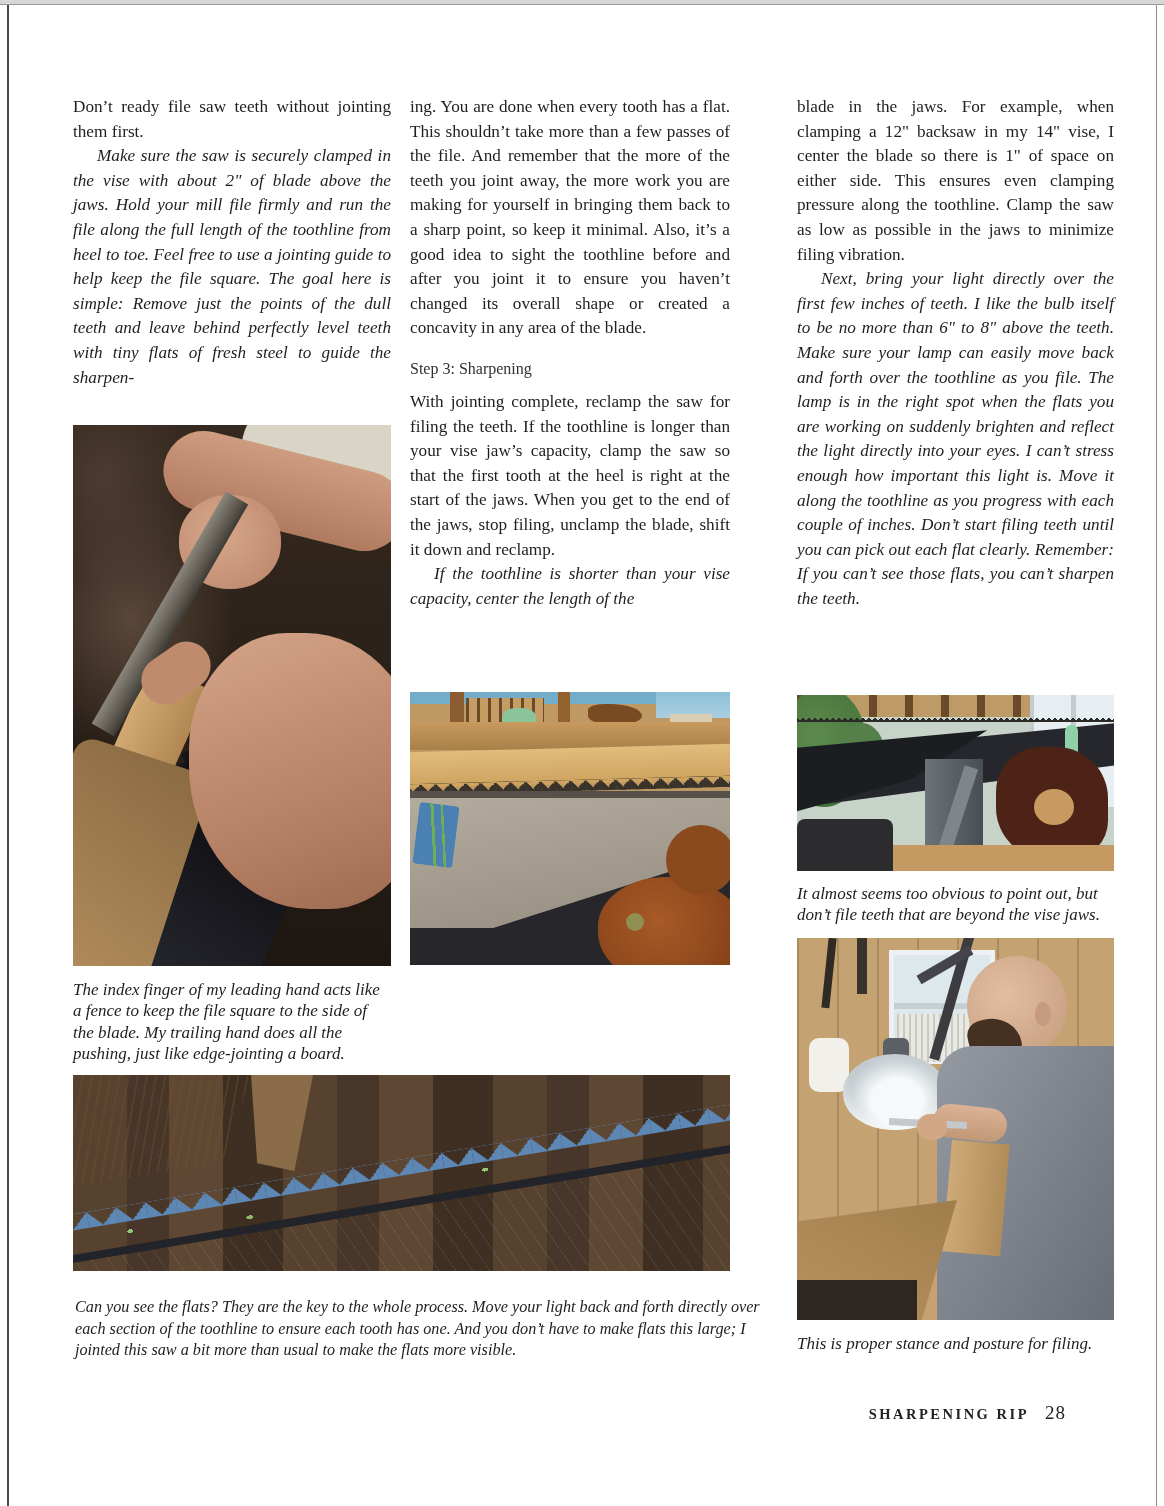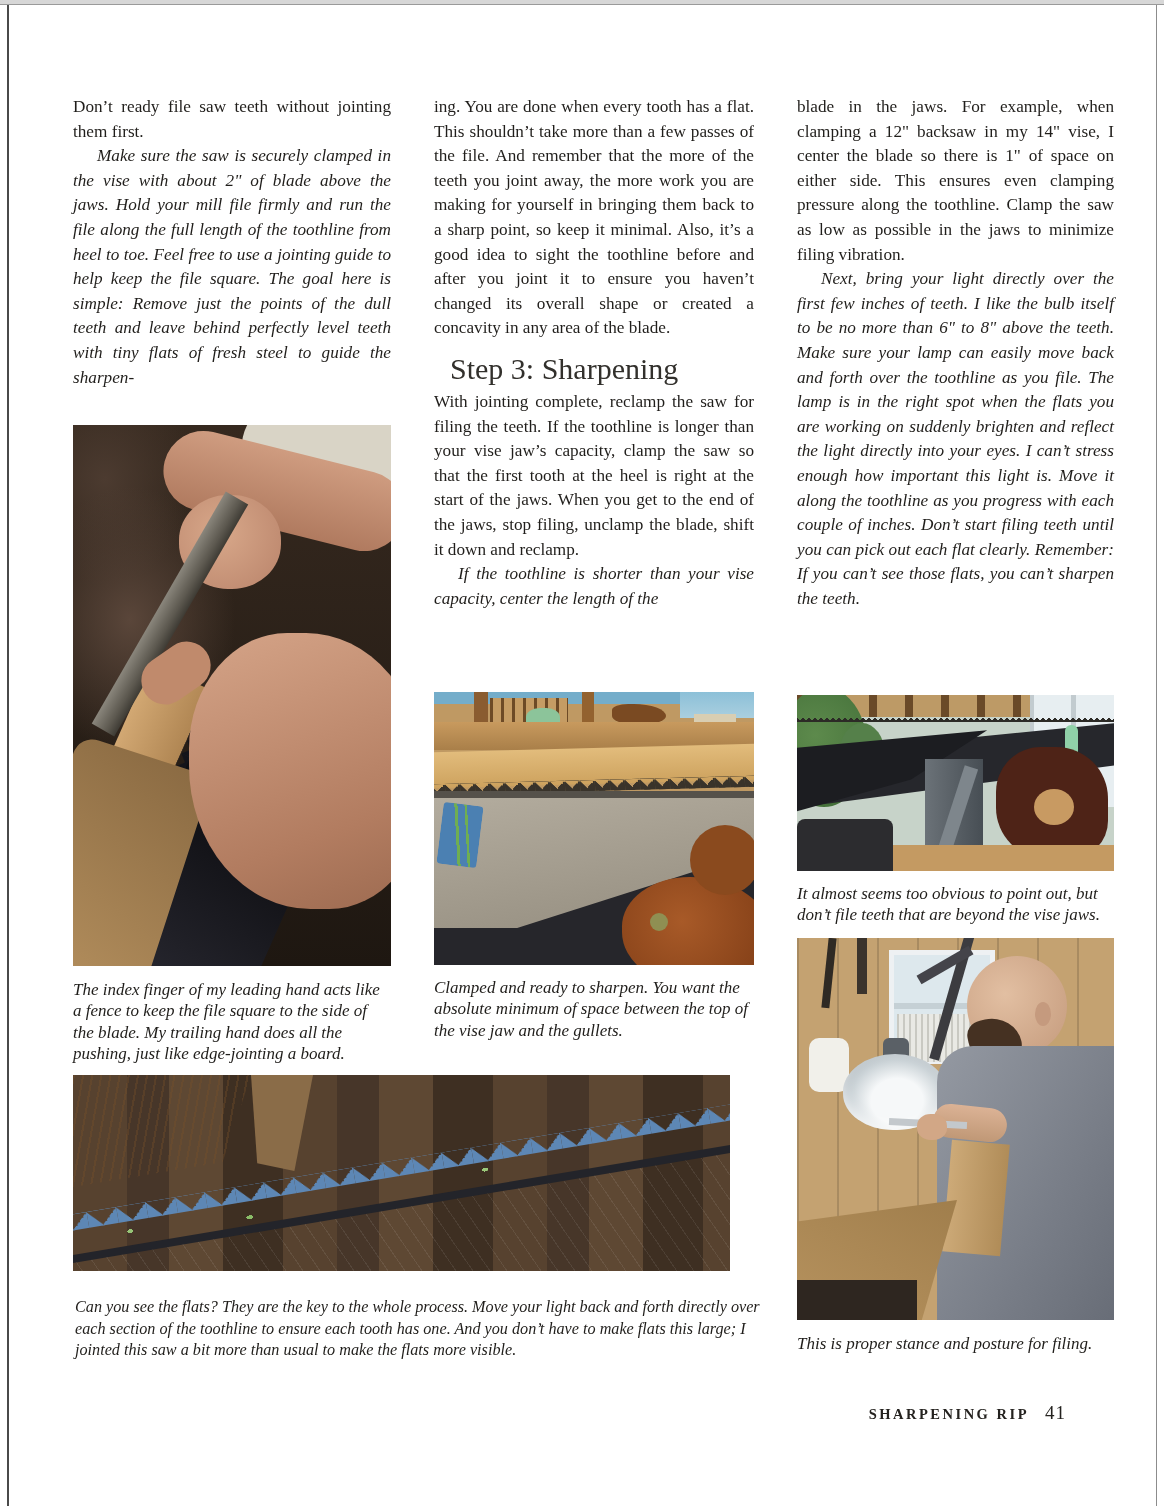--- a/index.html
+++ b/index.html
@@ -6,26 +6,26 @@
   .page{position:relative;width:1164px;height:1506px;background:#fff;overflow:hidden;
         font-family:"Liberation Serif","DejaVu Serif",serif;color:#201e1b;}
   
   .edge-topstrip{position:absolute;left:0;top:0;width:100%;height:4px;background:#d7d7d7;}
   .edge-topline{position:absolute;left:0;top:4px;width:100%;height:1px;background:#9a9a9a;}
   .edge-left{position:absolute;left:7px;top:5px;bottom:0;width:2px;background:#4a4a4a;}
   .edge-right{position:absolute;left:1156px;top:5px;bottom:0;width:1px;background:#8c8c8c;}
 
   .col{position:absolute;top:95px;height:1265px;}
   .col1{left:73px;width:318px;}
-  .col2{left:434px;width:320px;}
+  .col2{left:410px;width:320px;}
   .col3{left:749px;width:317px;margin-left:48px;}
 
   .body{font-size:17.2px;line-height:24.6px;text-align:justify;margin:0;}
   .indent{text-indent:24px;font-style:italic;}
-  .stephead{font-size:30px;line-height:28px;margin:14px 0 7px 16px;font-weight:normal;color:#32302c;}
+  .stephead{font-size:16px;line-height:28px;margin:14px 0 7px 0;font-weight:normal;color:#32302c;}
 
   figure{margin:0;}
   .photo{position:absolute;left:0;right:0;overflow:hidden;background:#2a211b;}
   .photo *{position:absolute;}
   .caption{position:absolute;left:0;right:0;font-style:italic;font-size:17px;line-height:21.4px;margin:0;}
 
   .zz{background-image:
       linear-gradient(45deg,var(--c) 50%,transparent 50%),
       linear-gradient(-45deg,var(--c) 50%,transparent 50%);
       background-size:var(--s,16px) var(--s,16px);
@@ -204,21 +204,20 @@
       <div class="p2-bar"></div>
       <div class="p2-teeth zz"></div>
       <div class="p2-bevel"></div>
       <div class="p2-dark"></div>
       <div class="p2-jaw"></div>
       <div class="p2-tape"></div>
       <div class="p2-handle"></div>
       <div class="p2-handle2"></div>
       <div class="p2-nut"></div>
     </figure>
-    <p class="caption cap2">Clamped and ready to sharpen. You want the absolute minimum of space between the top of the vise jaw and the gullets.</p>
   </section>
 
   <section class="col col3">
     <p class="body">blade in the jaws. For example, when clamping a 12" backsaw in my 14" vise, I center the blade so there is 1" of space on either side. This ensures even clamping pressure along the toothline. Clamp the saw as low as possible in the jaws to minimize filing vibration.</p>
     <p class="body indent">Next, bring your light directly over the first few inches of teeth. I like the bulb itself to be no more than 6" to 8" above the teeth. Make sure your lamp can easily move back and forth over the toothline as you file. The lamp is in the right spot when the flats you are working on suddenly brighten and reflect the light directly into your eyes. I can’t stress enough how important this light is. Move it along the toothline as you progress with each couple of inches. Don’t start filing teeth until you can pick out each flat clearly. Remember: If you can’t see those flats, you can’t sharpen the teeth.</p>
 
     <figure class="photo photo3">
       <div class="p3-wall"></div>
       <div class="p3-leaf"></div>
       <div class="p3-leaf2"></div>
@@ -268,15 +267,15 @@
         <div class="p5-teeth zz"></div>
         <div class="p5-blade"></div>
         <div class="p5-gull"></div>
         <div class="p5-jaw"></div>
       </div>
     </figure>
     <p class="cap5">Can you see the flats? They are the key to the whole process. Move your light back and forth directly over each section of the toothline to ensure each tooth has one. And you don’t have to make flats this large; I jointed this saw a bit more than usual to make the flats more visible.</p>
   </div>
 
   <div class="footer">
-    <span class="sect">SHARPENING RIP</span><span class="pagenum">41</span>
+    <span class="sect">SHARPENING RIP</span><span class="pagenum">28</span>
   </div>
 </div>
 
 </body></html>

